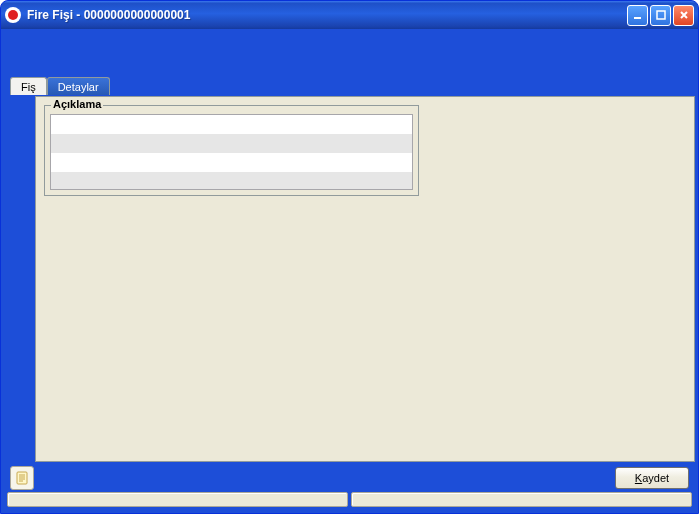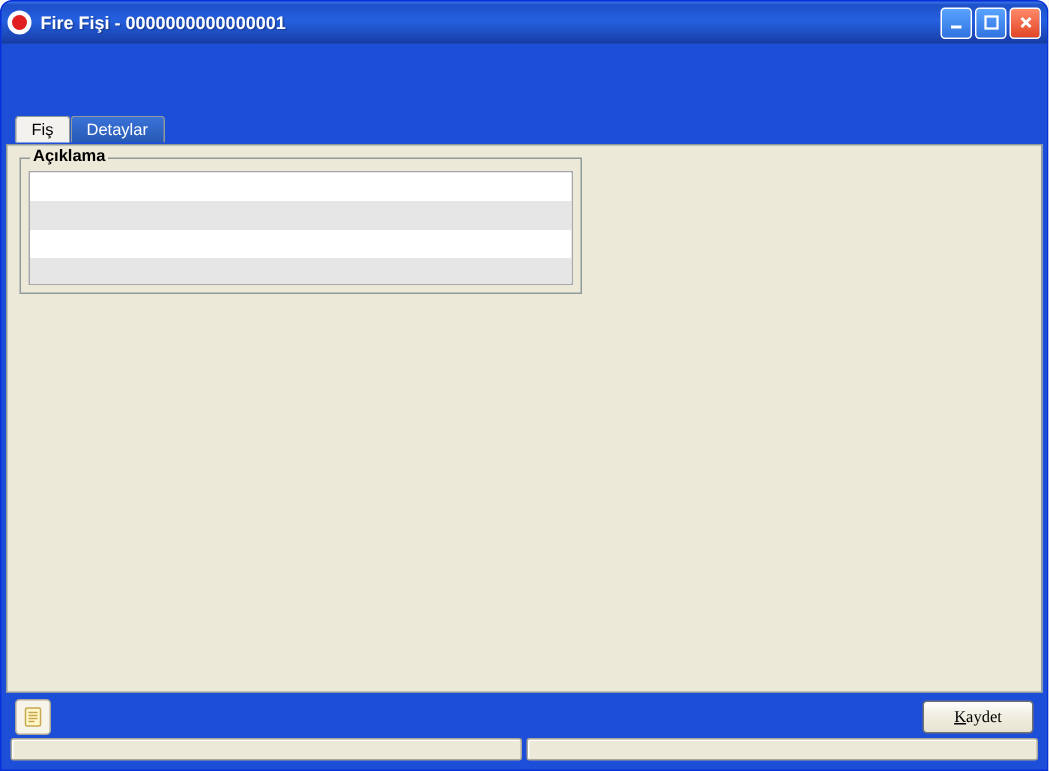--- a/index.html
+++ b/index.html
@@ -112,20 +112,21 @@
       top: 1px;
       z-index: 3;
     }
     .tab-panel {
       flex: 1;
       border: 1px solid #919b9c;
       background: #ece9d8;
       padding: 8px;
       position: relative;
       z-index: 1;
+      margin-left: 31px;
     }
     .groupbox {
       border: 1px solid #919b9c;
       padding: 8px 5px 5px 5px;
       position: relative;
       width: 375px;
       background: #ece9d8;
     }
     .groupbox-legend {
       position: absolute;
@@ -171,21 +172,21 @@
       justify-content: center;
       cursor: pointer;
     }
     .spacer { flex: 1; }
     .btn {
       min-width: 74px;
       height: 22px;
       border: 1px solid #707070;
       border-radius: 3px;
       background: linear-gradient(to bottom, #ffffff 0%, #f0eee1 45%, #e8e4d3 100%);
-      font-family: Liberation Serif, serif;
+      font-family: Liberation Sans, sans-serif;
       font-size: 11px;
       cursor: pointer;
       padding: 0 8px;
     }
     .btn .uline { text-decoration: underline; }
     .statusbar {
       display: flex;
       height: 18px;
       padding: 0 3px 3px 3px;
       gap: 3px;

